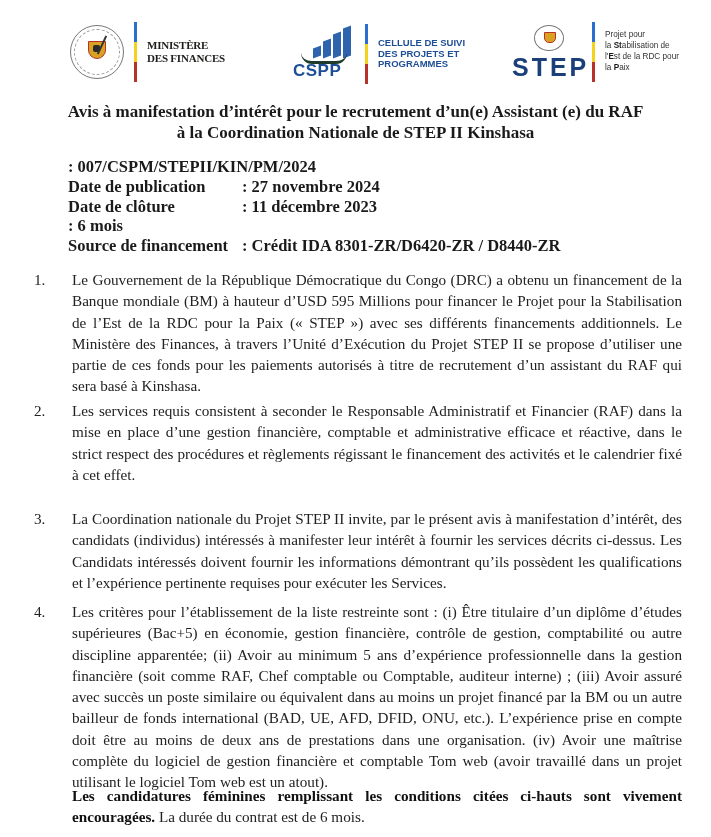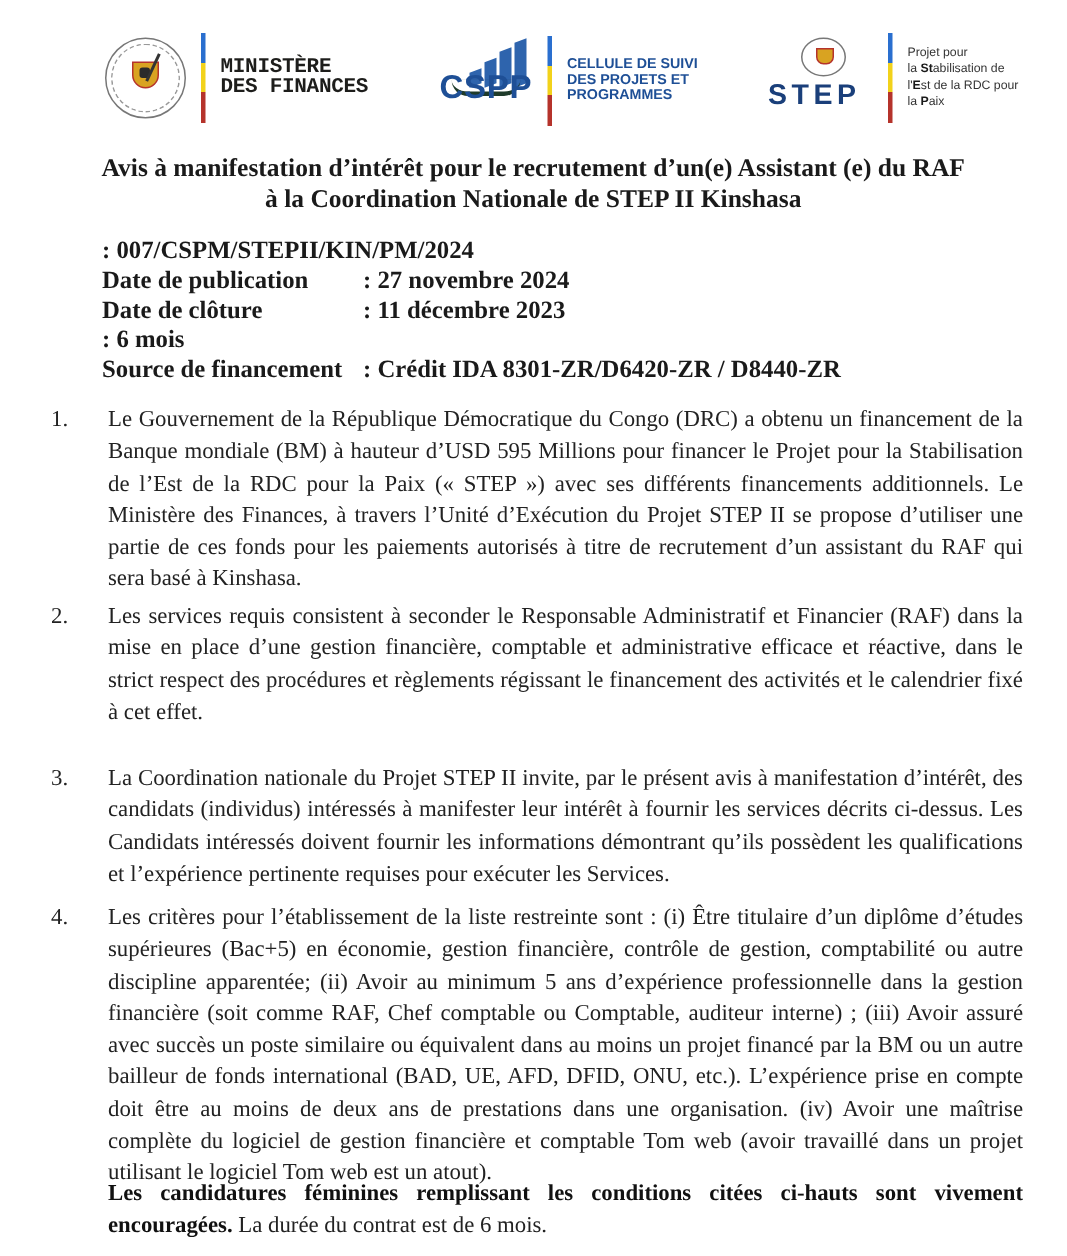--- a/index.html
+++ b/index.html
@@ -13,33 +13,33 @@
   .logo-step { left: 512px; top: 22px; }
 
   .seal { width: 52px; height: 52px; border-radius: 50%; border: 1.5px solid #777; position: relative; background: #fff; }
   .seal .ring-text { position: absolute; inset: 3px; border-radius: 50%; border: 1px dashed #999; }
   .seal .emblem { position: absolute; left: 17px; top: 15px; width: 18px; height: 18px; border-radius: 0 0 9px 9px; background: #d9a321; border: 1.5px solid #b5332b; box-sizing: border-box; }
   .seal .emblem::before { content: ""; position: absolute; left: 4px; top: 3px; width: 7px; height: 7px; background: #2b2b2b; border-radius: 2px; }
   .seal .spear { position: absolute; left: 30px; top: 9px; width: 2px; height: 20px; background: #333; transform: rotate(25deg); }
 
   .tricolor { width: 3px; height: 60px; margin: 0 10px; background: linear-gradient(to bottom, #2a6fcf 0%, #2a6fcf 33%, #f2d21b 33%, #f2d21b 66%, #b5332b 66%, #b5332b 100%); }
 
-  .min-text { font-family: Liberation Mono, monospace; font-weight: 700; font-size: 14px; line-height: 13px; color: #1d1d1b; letter-spacing: -0.2px; }
+  .min-text { font-family: Liberation Serif, serif; font-weight: 700; font-size: 11px; line-height: 13px; color: #1d1d1b; letter-spacing: -0.2px; }
 
   .cspp-mark { width: 62px; height: 58px; position: relative; }
   .cspp-bars { position: absolute; left: 18px; top: 2px; width: 40px; height: 30px; }
   .cspp-bars span { position: absolute; bottom: 0; width: 8px; background: #2e64ad; transform: skewY(-20deg); }
   .cspp-swoosh { position: absolute; left: 8px; top: 28px; width: 46px; height: 8px; border-bottom: 3px solid #1f3b2a; border-radius: 0 0 40px 40px; }
-  .cspp-word { position: absolute; left: 0; top: 20px; font-family: "Liberation Sans", "DejaVu Sans", sans-serif; font-weight: 700; font-size: 22px; color: #1e4f96; letter-spacing: 0.5px; }
+  .cspp-word { position: absolute; left: 0; top: 36px; font-family: "Liberation Sans", "DejaVu Sans", sans-serif; font-weight: 700; font-size: 17px; color: #1e4f96; letter-spacing: 0.5px; }
   .cspp-text { font-family: "Liberation Sans", "DejaVu Sans", sans-serif; font-weight: 700; font-size: 9.5px; line-height: 10.5px; color: #1e4f96; }
 
   .step-mark { width: 70px; height: 58px; position: relative; }
   .step-seal { position: absolute; left: 22px; top: 2px; width: 28px; height: 24px; border-radius: 50%; border: 1px solid #777; }
   .step-seal::after { content: ""; position: absolute; left: 9px; top: 6px; width: 10px; height: 9px; background: #d9a321; border: 1px solid #b5332b; border-radius: 0 0 5px 5px; }
-  .step-word { position: absolute; left: 0; top: 30px; font-family: "Liberation Sans", "DejaVu Sans", sans-serif; font-weight: 900; font-size: 19px; color: #1a3f7a; letter-spacing: 3px; }
+  .step-word { position: absolute; left: 0; top: 30px; font-family: "Liberation Sans", "DejaVu Sans", sans-serif; font-weight: 900; font-size: 25px; color: #1a3f7a; letter-spacing: 3px; }
   .step-text { font-family: Liberation Sans, sans-serif; font-size: 8.2px; line-height: 10.8px; color: #333; }
   .step-text b { color: #1a1a1a; }
 
   
   .title { position: absolute; left: 40px; top: 101px; width: 631px; text-align: center; font-weight: 700; font-size: 17px; line-height: 21px; color: #1a1a1a; }
 
   
   .info { position: absolute; left: 68px; top: 157px; font-weight: 700; font-size: 16.5px; line-height: 19.8px; }
   .info-row { display: flex; }
   .info-label { width: 174px; white-space: nowrap; }

